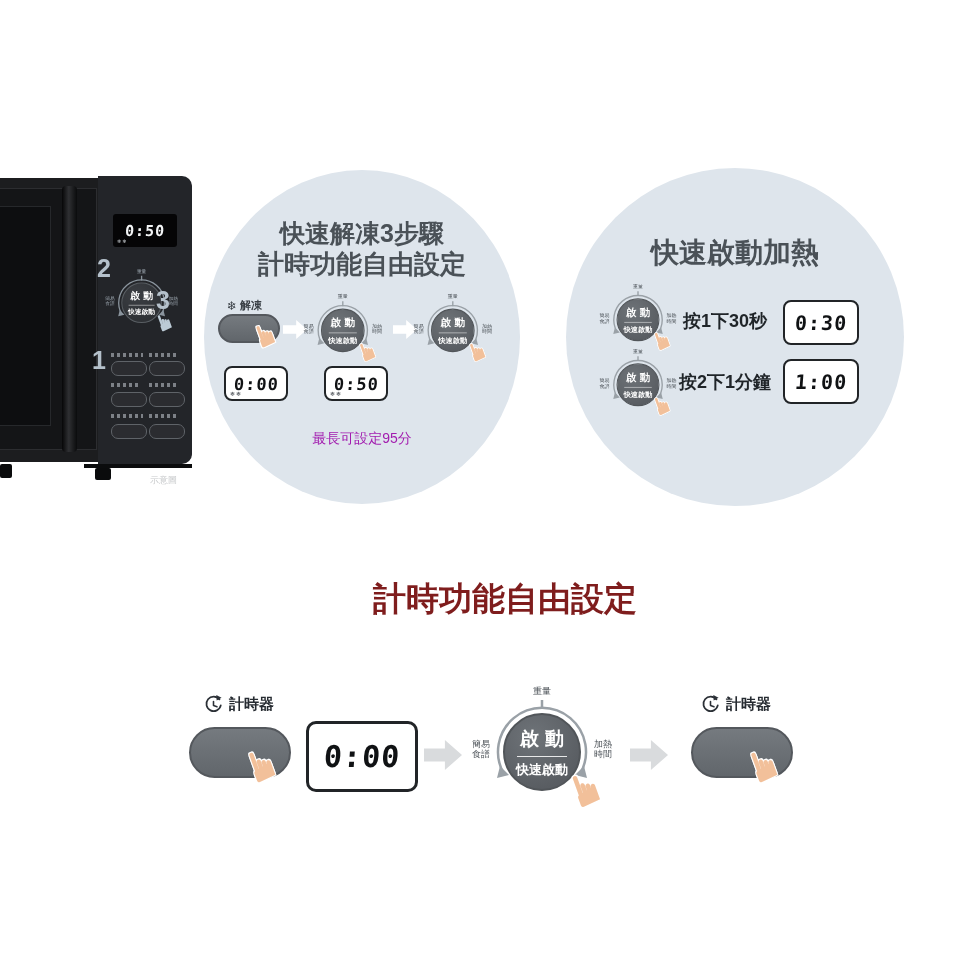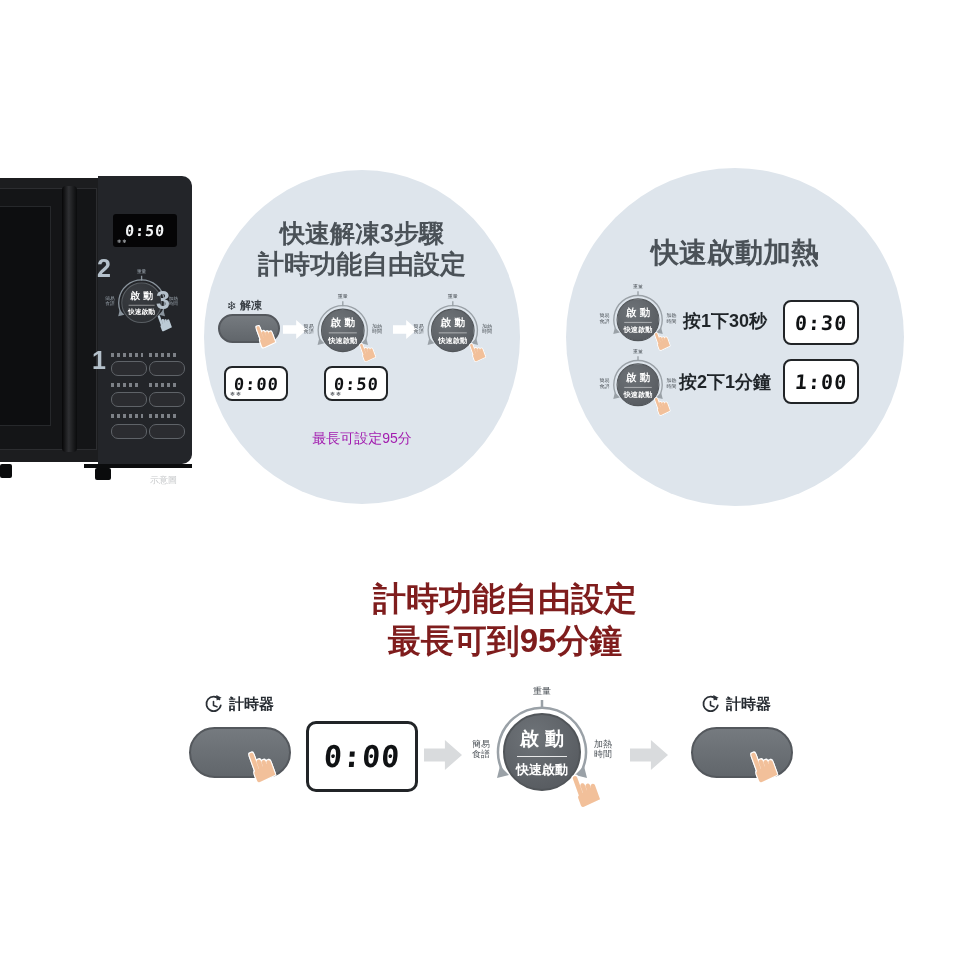--- a/index.html
+++ b/index.html
@@ -260,21 +260,20 @@
     </div>
     <span class="finger">☛</span>
   </div>
   <span class="qs-instr" style="left:679px;top:370px">按2下1分鐘</span>
   <div class="lcd-box" style="left:783px;top:359px;width:72px;height:41px">
     <span class="seg" style="font-size:20px">1:00</span>
   </div>
 
   <div class="ttl" style="left:105px;top:578px;width:800px;color:#7f1d1d">
     <span class="l1" style="font-size:33px;line-height:41px">計時功能自由設定</span>
-    <span class="l1" style="font-size:33px;line-height:43px">最長可到95分鐘</span>
   </div>
 
   <div class="timer-label" style="left:203px;top:694px">
     <svg width="21" height="21" viewBox="0 0 24 24" aria-hidden="true">
       <path d="M18.8 6.2 A8.3 8.3 0 1 0 20.3 13" fill="none" stroke="#2b3036" stroke-width="2" stroke-linecap="round"></path>
       <path d="M15.2 1.2 L21.2 4.2 L15.6 7.4 Z" fill="#2b3036"></path>
       <path d="M12 13.2 L12 8.6 M12 13.2 L16 14.6" stroke="#2b3036" stroke-width="1.8" stroke-linecap="round" fill="none"></path>
     </svg>
     <span>計時器</span>
   </div>

